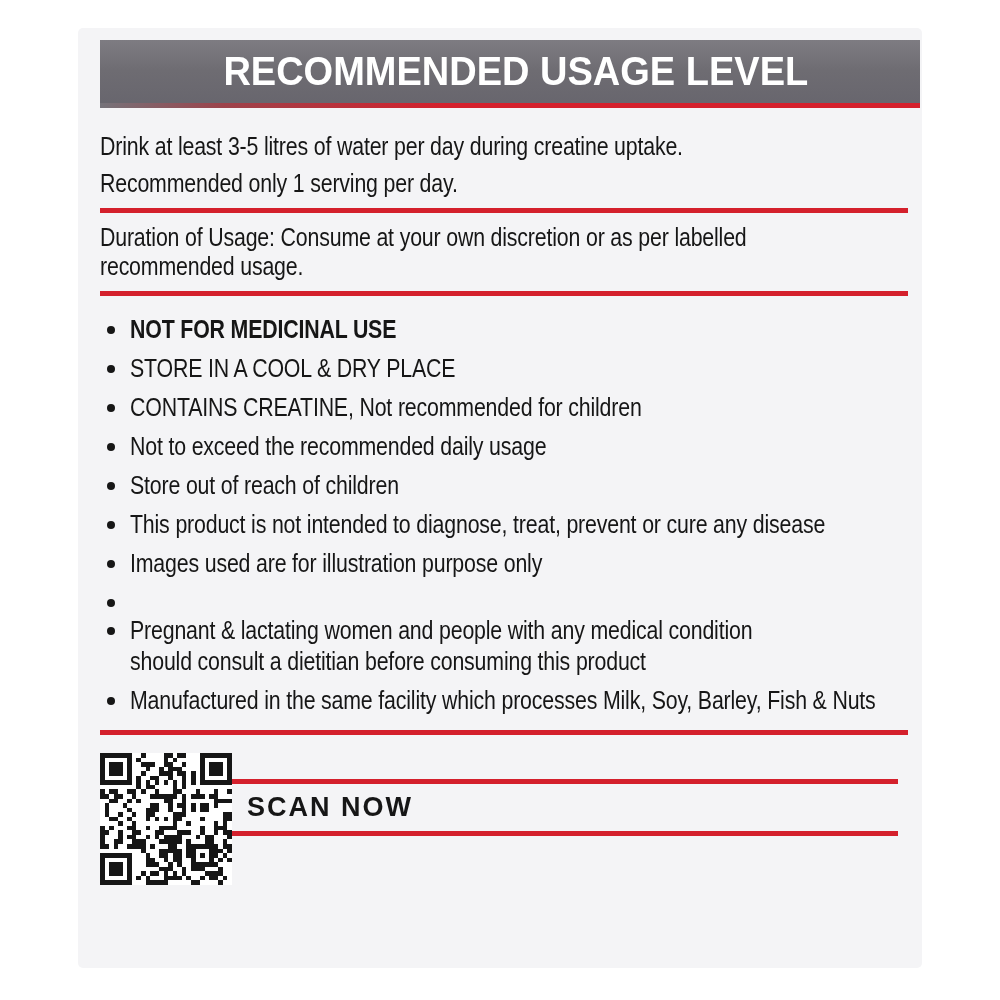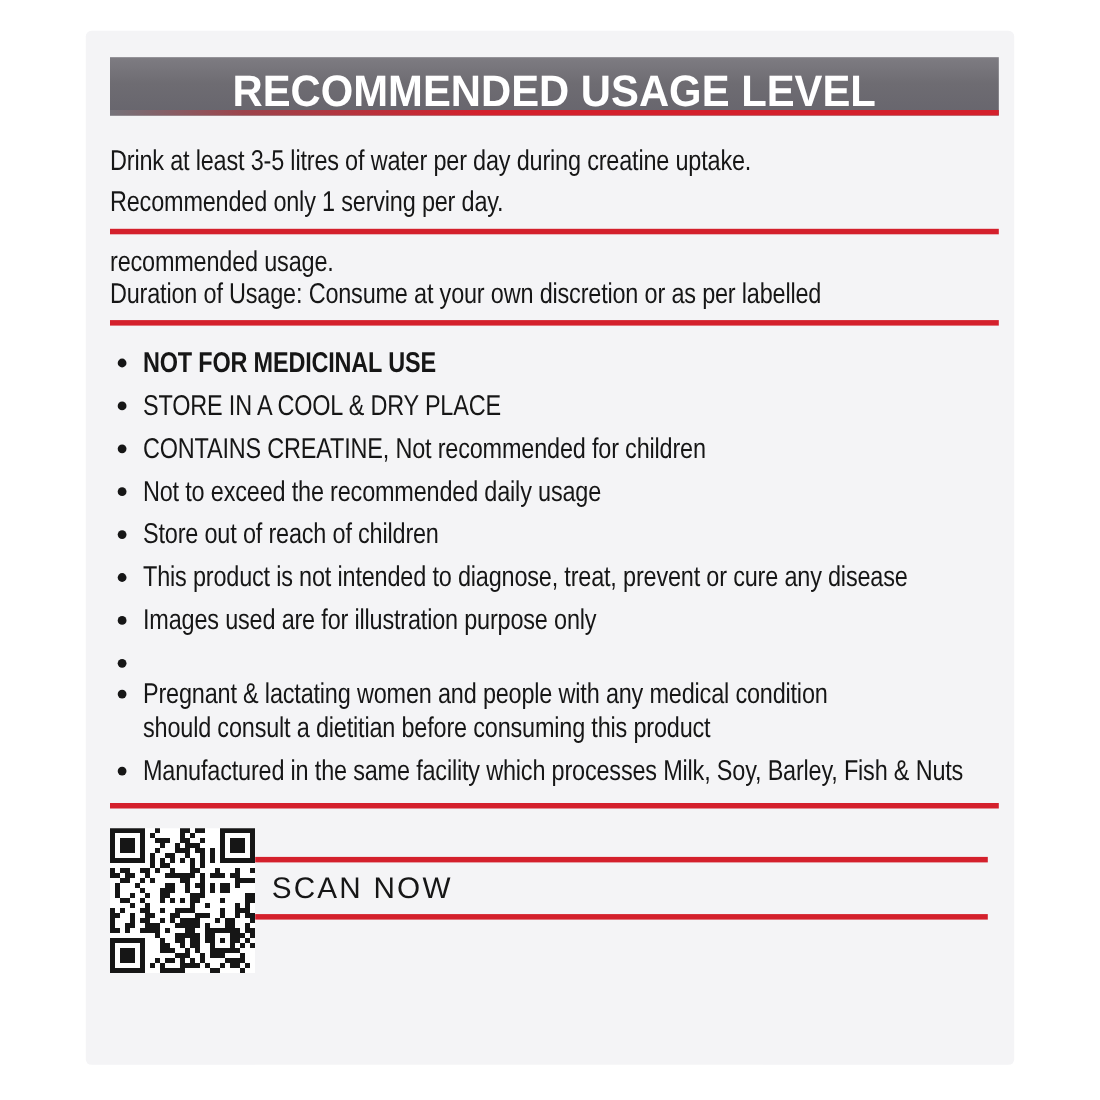--- a/index.html
+++ b/index.html
@@ -7,22 +7,23 @@
     width:1000px;height:1000px;background:#ffffff;overflow:hidden;position:relative;
     font-family:"Liberation Sans",sans-serif;
     -webkit-font-smoothing:antialiased;
   }
   .panel{
     position:absolute;left:78px;top:28px;width:844px;height:940px;
     background:var(--panel-bg,#f4f4f6);border-radius:5px;
   }
   
   .headerbar{
-    position:absolute;left:22px;top:24px;width:808px;height:53px;
+    position:absolute;left:22px;top:12px;width:808px;height:68px;
     background:linear-gradient(180deg,#7e7c82 0%,#6e6c72 45%,#67656d 100%);
+    padding-left:12px;
   }
   .headerbar::after{
     content:"";position:absolute;left:0;bottom:0;width:100%;height:5px;
     background:linear-gradient(90deg,#75737a 0%,#9c434b 15%,var(--accent-red,#d4202c) 42%);
   }
   .title{
     position:relative;height:63px;line-height:63px;
     font-size:40px;font-weight:700;color:var(--header-text,#ffffff);
   }
   
@@ -48,21 +49,21 @@
   
   .footer{display:flex;margin-top:18px;}
   .qr{width:132px;height:132px;flex:none;}
   .fcol{
     flex:1;align-self:flex-start;margin:26px 10px 0 0;
     border-top:5px solid var(--accent-red,#d4202c);
     border-bottom:5px solid var(--accent-red,#d4202c);
     padding:8px 0 8px 15px;
   }
   .fhead{font-size:25px;font-weight:700;line-height:30px;color:var(--accent-red,#d4202c);}
-  .fcta{font-size:27px;font-weight:400;line-height:31px;letter-spacing:2px;color:var(--text-dark,#161616);}
+  .fcta{font-size:27px;font-weight:700;line-height:31px;letter-spacing:2px;color:var(--text-dark,#161616);}
   
   .ln{display:block;}
   .tx{display:inline-block;white-space:nowrap;transform-origin:0 0;}
   .center .ln{text-align:center;}
   .center .tx{transform-origin:50% 0;}
 </style>
 </head>
 <body>
 
 <div class="panel">
@@ -80,22 +81,22 @@
           <span class="ln"><span class="tx" style="transform: scaleX(0.82);">Drink at least 3-5 litres of water per day during creatine uptake.</span></span>
         </p>
         <p class="para">
           <span class="ln"><span class="tx" style="transform: scaleX(0.82);">Recommended only 1 serving per day.</span></span>
         </p>
       </div>
 
     <div class="divider"></div>
 
     <p class="para duration">
+        <span class="ln"><span class="tx" style="transform: scaleX(0.82);">Duration of Usage: Consume at your own discretion or as per labelled</span></span>
         <span class="ln"><span class="tx" style="transform: scaleX(0.82);">recommended usage.</span></span>
-        <span class="ln"><span class="tx" style="transform: scaleX(0.82);">Duration of Usage: Consume at your own discretion or as per labelled</span></span>
       </p>
 
     <div class="divider"></div>
 
     <ul class="warnings">
         <li class="witem bold">
         <span class="dot"></span>
         <span class="wtext">
             <span class="ln"><span class="tx" style="transform: scaleX(0.82);">NOT FOR MEDICINAL USE</span></span>
           </span>

